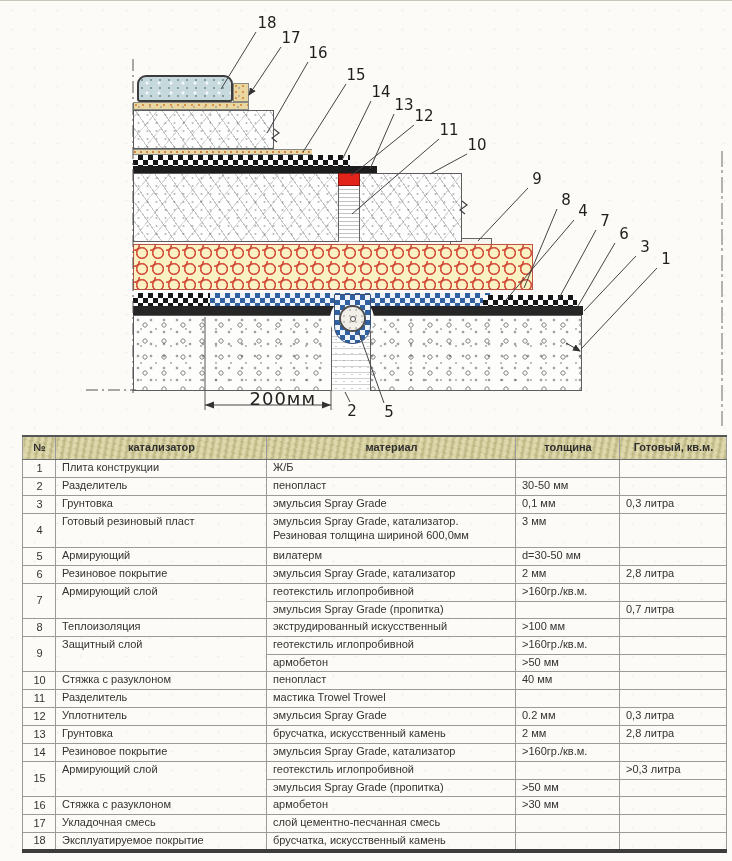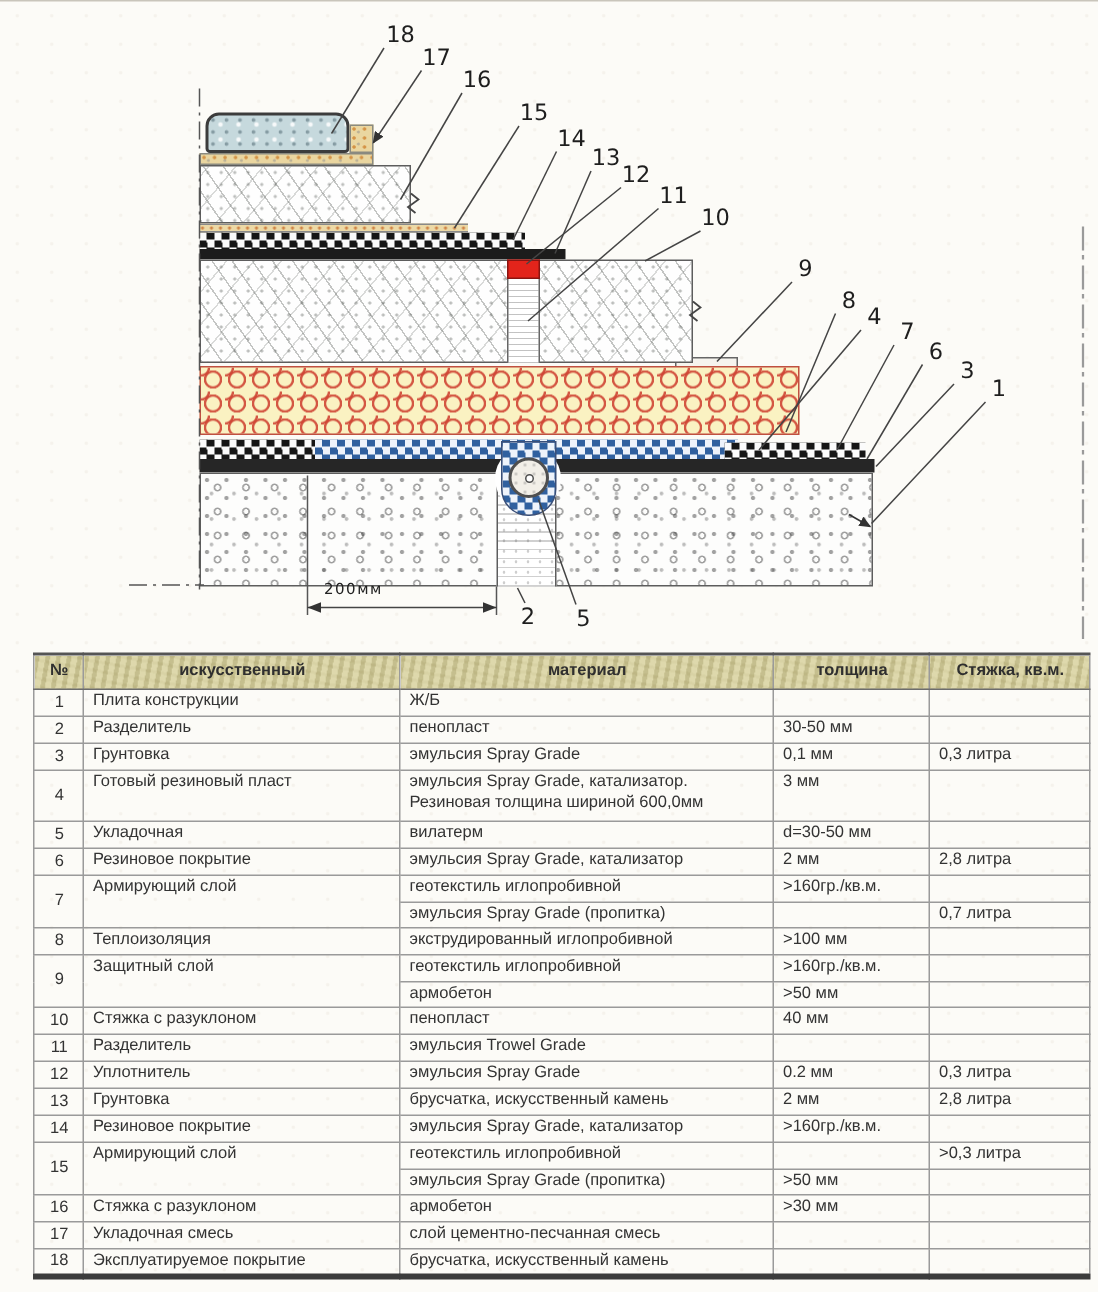--- a/index.html
+++ b/index.html
@@ -88,22 +88,22 @@
     background-image:radial-gradient(circle, rgba(120,120,120,.35) 0 .8px, transparent 1.2px);
     background-size:6px 6px;
     border:2px solid #4f4f4f;border-radius:50%;
   }
   .cord-hole{position:absolute;left:9px;top:9px;width:6px;height:6px;border:1.5px solid #4f4f4f;border-radius:50%;background:#fff;box-sizing:border-box;}
   .u-wrap{border-radius:0 0 18px 18px;border:1px solid #3a4f78;}
   .tab{background:#f6f4ee;border:1px solid #666;}
   #overlay{position:absolute;left:0;top:0;width:732px;height:432px;}
   #overlay text{font-family:"DejaVu Sans", sans-serif;font-size:15px;fill:#1e1e1e;}
   #dim-label{
-    position:absolute;left:216px;top:387px;width:100px;text-align:left;
-    font-family:"DejaVu Sans", sans-serif;font-size:10px;color:#222;letter-spacing:1px;
+    position:absolute;left:216px;top:387px;width:100px;text-align:right;
+    font-family:"DejaVu Sans", sans-serif;font-size:18px;color:#222;letter-spacing:1px;
   }
   
   #spec-table{
     position:absolute;left:22px;top:434px;width:704px;
     border-collapse:collapse;table-layout:fixed;
     font-size:11px;color:#333;
   }
   #spec-table th,#spec-table td{
     border:1px solid #9a9a9a;padding:1px 5px 1px 6px;overflow:hidden;
     line-height:1.25;
@@ -221,24 +221,24 @@
     <colgroup>
       <col style="width:33px">
         <col style="width:211px">
         <col style="width:249px">
         <col style="width:104px">
         <col style="width:107px">
     </colgroup>
     <thead>
       <tr>
         <th>№</th>
-        <th>искусственный</th>
+        <th>катализатор</th>
         <th>материал</th>
         <th>толщина</th>
-        <th>Стяжка, кв.м.</th>
+        <th>Готовый, кв.м.</th>
       </tr>
     </thead>
     <tbody>
         <tr class="r-single">
           <td class="c-no" rowspan="1">1</td>
           <td class="c-name" rowspan="1">Плита конструкции</td>
           <td class="c-mat">Ж/Б</td>
           <td class="c-th"></td>
           <td class="c-con"></td>
         </tr>
@@ -258,21 +258,21 @@
         </tr>
         <tr class="r-tall">
           <td class="c-no" rowspan="1">4</td>
           <td class="c-name" rowspan="1">Готовый резиновый пласт</td>
           <td class="c-mat">эмульсия Spray Grade, катализатор. Резиновая толщина шириной 600,0мм</td>
           <td class="c-th">3 мм</td>
           <td class="c-con"></td>
         </tr>
         <tr class="r-single">
           <td class="c-no" rowspan="1">5</td>
-          <td class="c-name" rowspan="1">Укладочная</td>
+          <td class="c-name" rowspan="1">Армирующий</td>
           <td class="c-mat">вилатерм</td>
           <td class="c-th">d=30-50 мм</td>
           <td class="c-con"></td>
         </tr>
         <tr class="r-single">
           <td class="c-no" rowspan="1">6</td>
           <td class="c-name" rowspan="1">Резиновое покрытие</td>
           <td class="c-mat">эмульсия Spray Grade, катализатор</td>
           <td class="c-th">2 мм</td>
           <td class="c-con">2,8 литра</td>
@@ -285,21 +285,21 @@
           <td class="c-con"></td>
         </tr>
         <tr class="r-sub">
           <td class="c-mat">эмульсия Spray Grade (пропитка)</td>
           <td class="c-th"></td>
           <td class="c-con">0,7 литра</td>
         </tr>
         <tr class="r-single">
           <td class="c-no" rowspan="1">8</td>
           <td class="c-name" rowspan="1">Теплоизоляция</td>
-          <td class="c-mat">экструдированный иглопробивной</td>
+          <td class="c-mat">экструдированный искусственный</td>
           <td class="c-th">&gt;100 мм</td>
           <td class="c-con"></td>
         </tr>
         <tr class="r-single">
           <td class="c-no" rowspan="2">9</td>
           <td class="c-name" rowspan="2">Защитный слой</td>
           <td class="c-mat">геотекстиль иглопробивной</td>
           <td class="c-th">&gt;160гр./кв.м.</td>
           <td class="c-con"></td>
         </tr>
@@ -311,21 +311,21 @@
         <tr class="r-single">
           <td class="c-no" rowspan="1">10</td>
           <td class="c-name" rowspan="1">Стяжка с разуклоном</td>
           <td class="c-mat">пенопласт</td>
           <td class="c-th">40 мм</td>
           <td class="c-con"></td>
         </tr>
         <tr class="r-single">
           <td class="c-no" rowspan="1">11</td>
           <td class="c-name" rowspan="1">Разделитель</td>
-          <td class="c-mat">эмульсия Trowel Grade</td>
+          <td class="c-mat">мастика Trowel Trowel</td>
           <td class="c-th"></td>
           <td class="c-con"></td>
         </tr>
         <tr class="r-single">
           <td class="c-no" rowspan="1">12</td>
           <td class="c-name" rowspan="1">Уплотнитель</td>
           <td class="c-mat">эмульсия Spray Grade</td>
           <td class="c-th">0.2 мм</td>
           <td class="c-con">0,3 литра</td>
         </tr>

